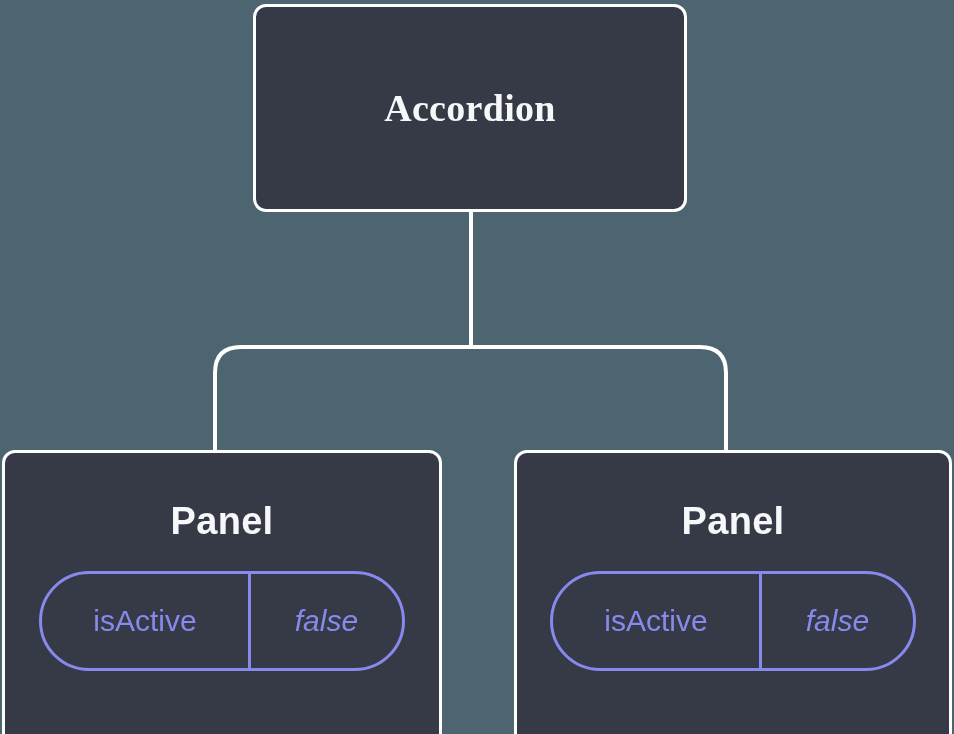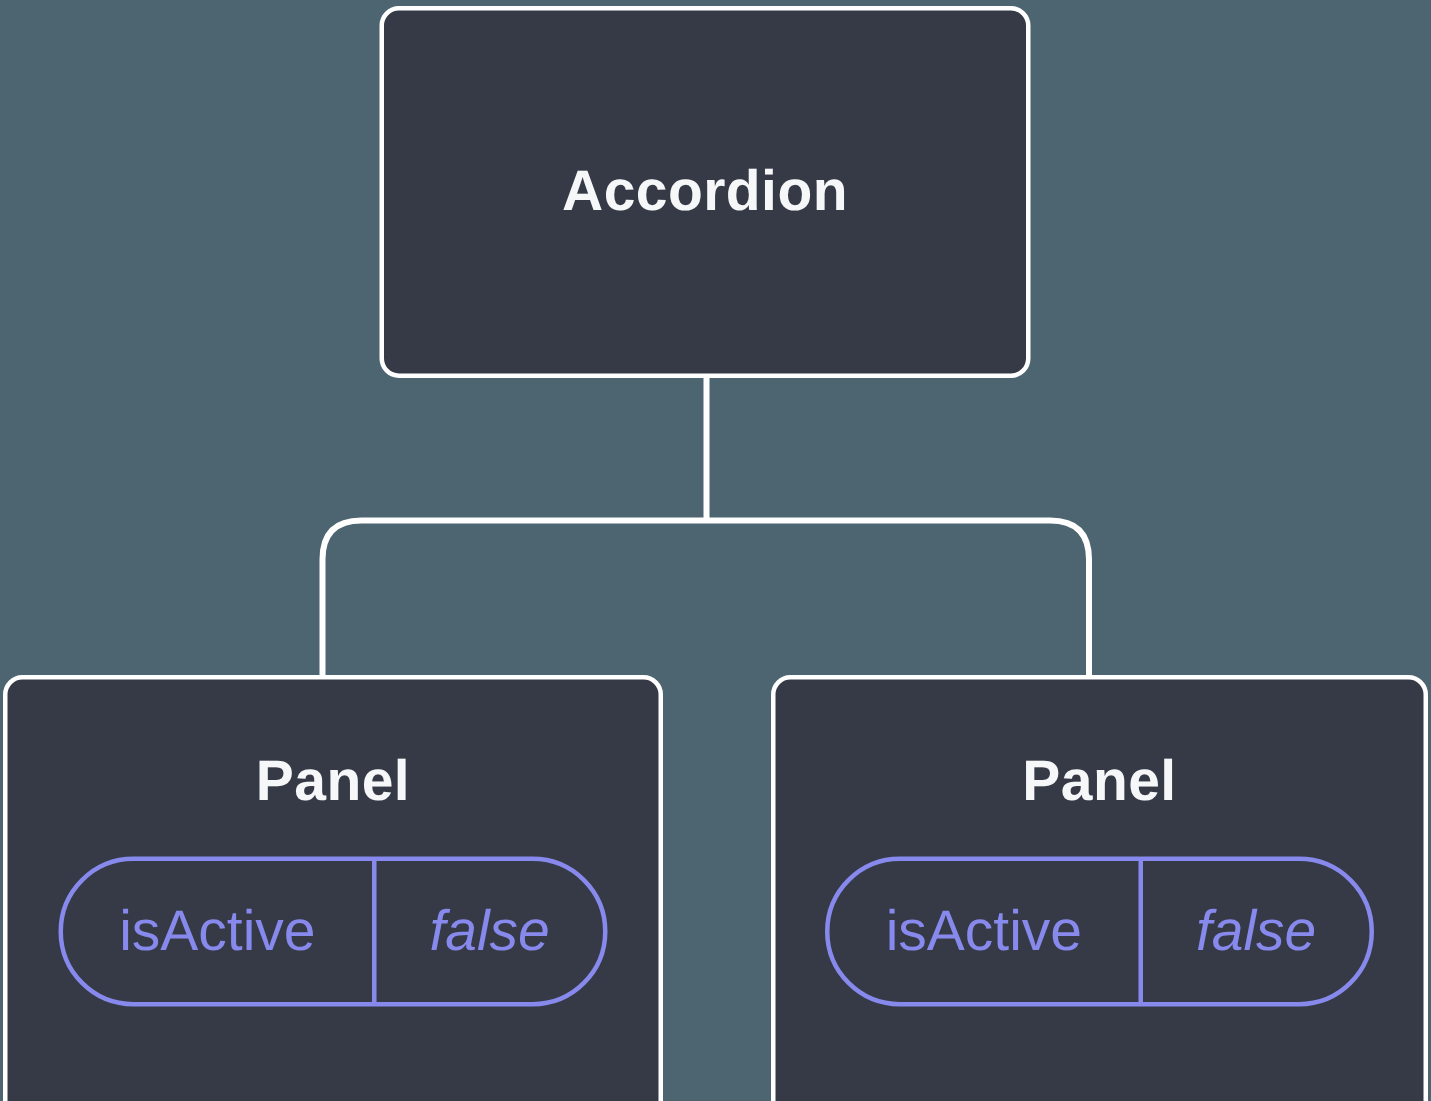--- a/index.html
+++ b/index.html
@@ -28,22 +28,23 @@
   .node{
     position:absolute;
     background:var(--node-fill);
     border:3px solid var(--node-border);
     border-radius:13px;
     display:flex;
     flex-direction:column;
     align-items:center;
   }
   .root-node{
-    left:253px;top:4px;width:434px;height:248px;
+    left:253px;top:4px;width:434px;height:208px;
     justify-content:center;
+    font-family:Liberation Serif, serif;
   }
   .node-label{
     color:var(--node-text);
     font-size:38px;
     font-weight:600;
     letter-spacing:0.3px;
     line-height:44px;
   }
   .panel-node{top:450px;width:440px;height:311px;}
   .panel-node.left{left:2px;}
@@ -51,21 +52,21 @@
   .panel-node .node-label{margin-top:46px;}
   .state-pill{
     margin-top:28px;
     width:366px;
     height:100px;
     border:3px solid var(--state-accent);
     border-radius:60px;
     display:flex;
     align-items:stretch;
     color:var(--state-accent);
-    font-size:38px;
+    font-size:30px;
     font-weight:400;
     overflow:hidden;
   }
   .pill-key{
     flex:0 0 58%;
     display:flex;align-items:center;justify-content:center;
     border-right:3px solid var(--state-accent);
   }
   .pill-value{
     flex:1 1 auto;

